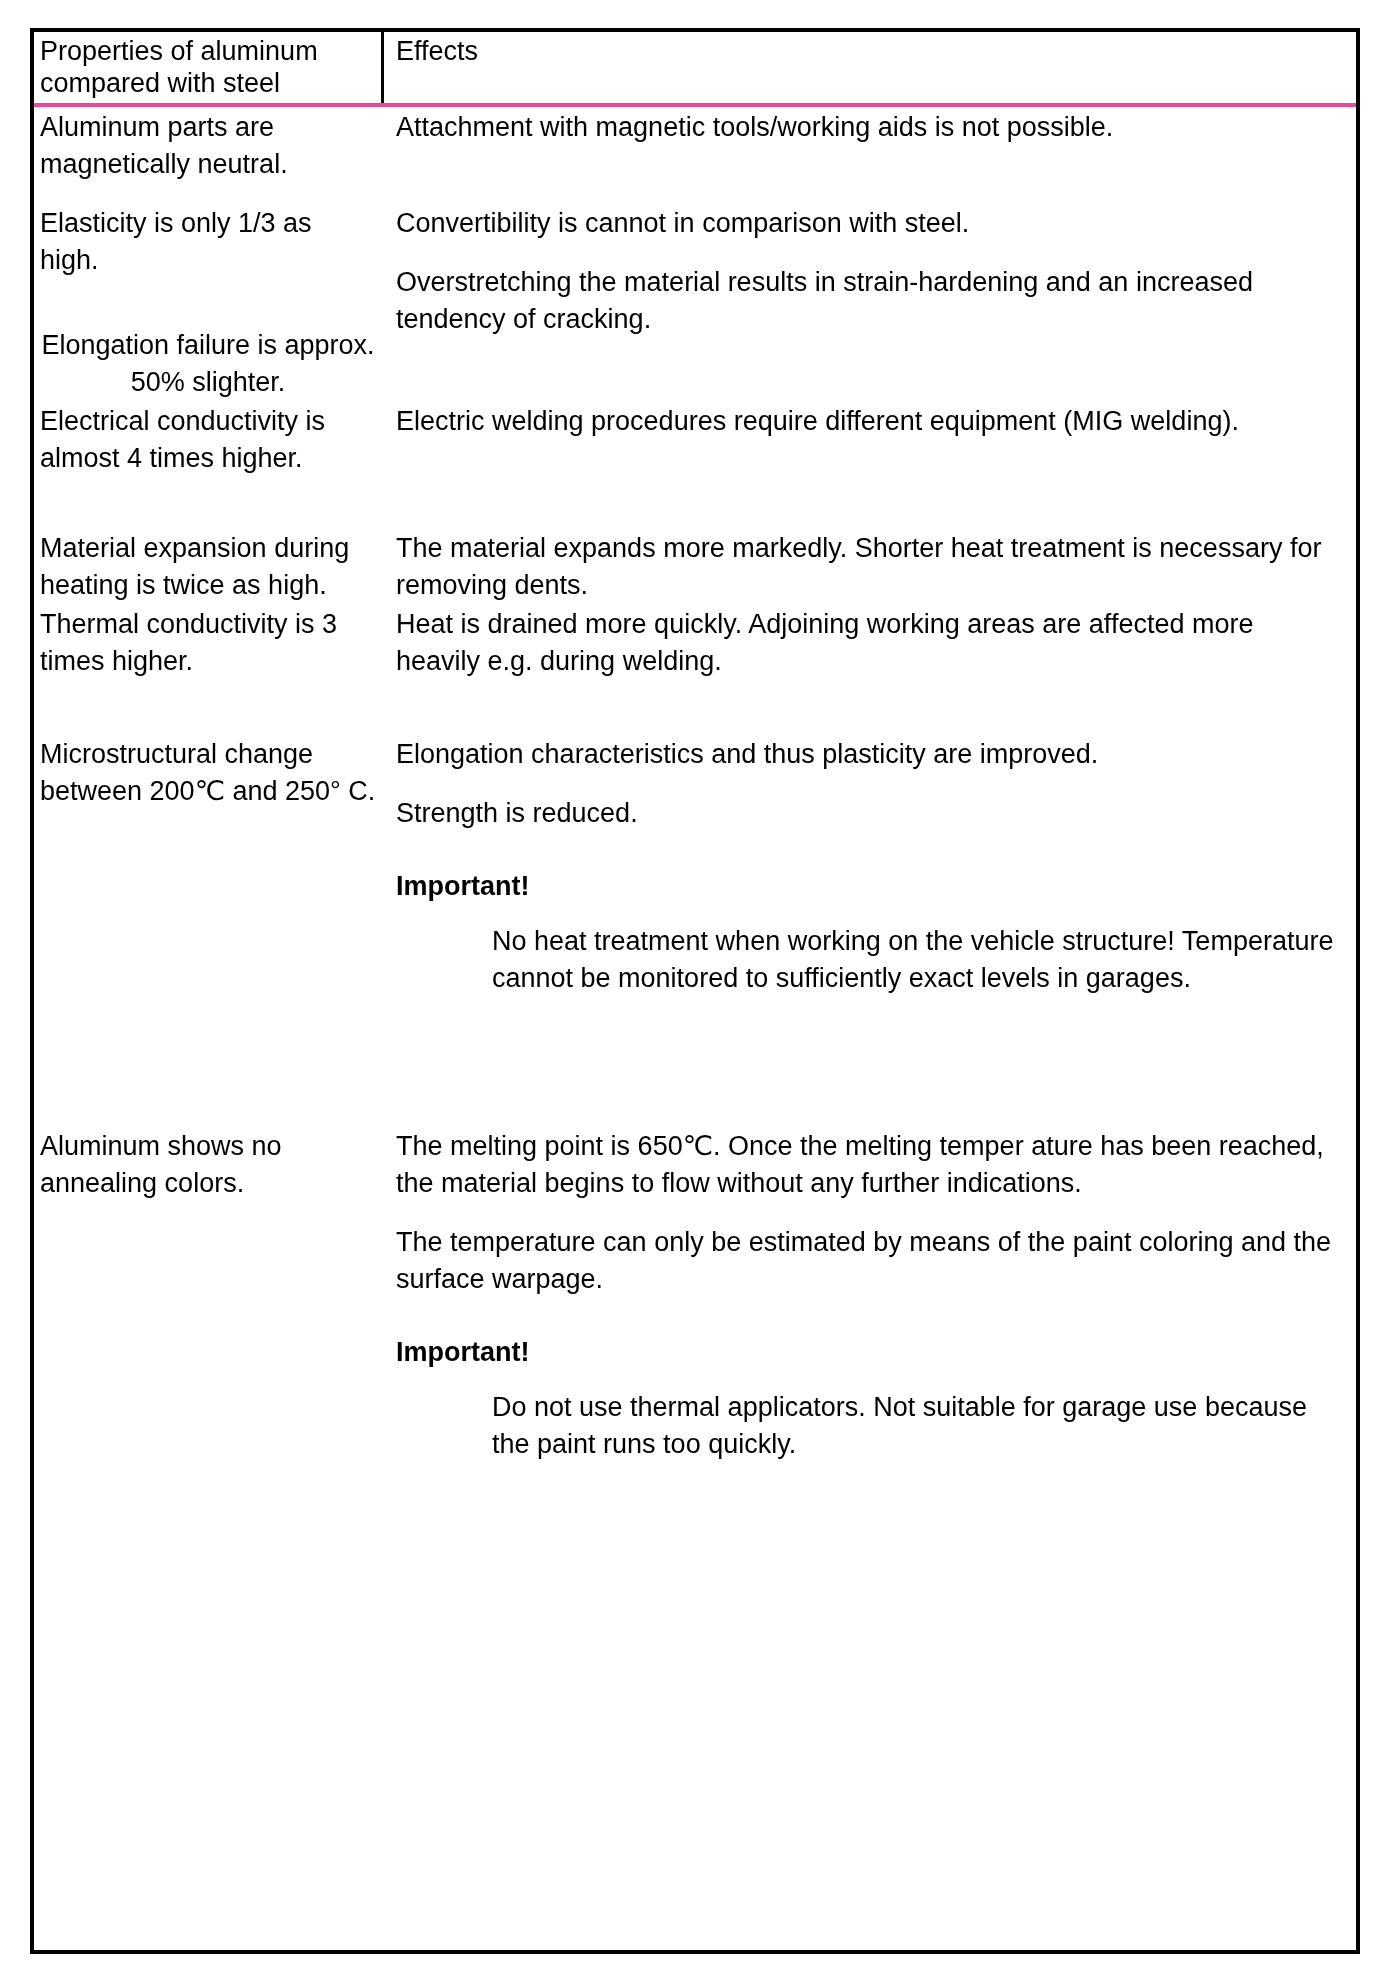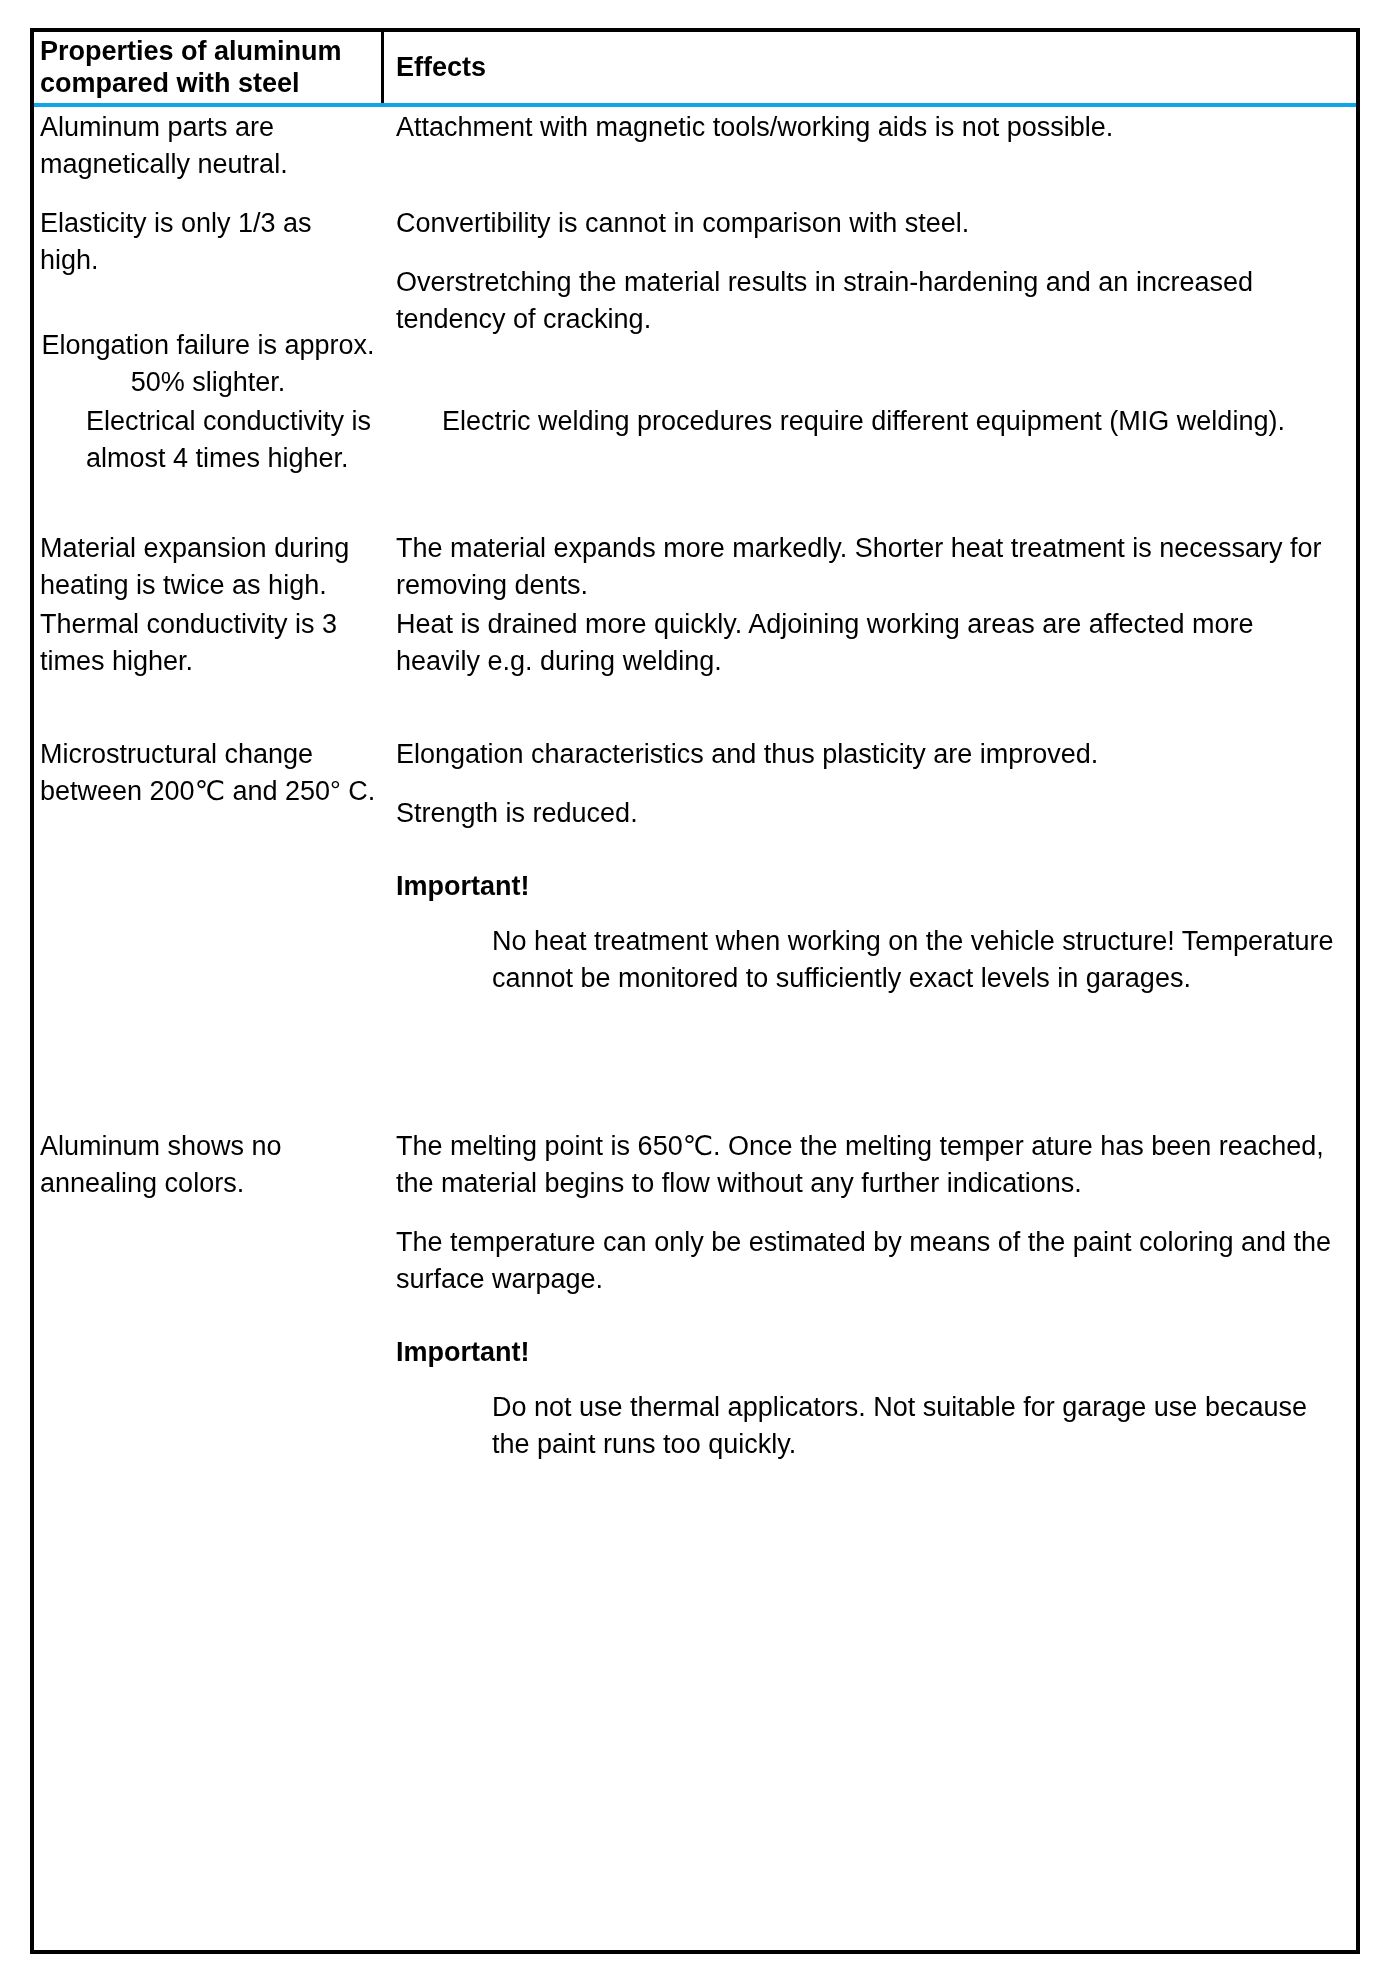--- a/index.html
+++ b/index.html
@@ -27,25 +27,24 @@
     width: 1330px;
     height: 1926px;
     box-sizing: border-box;
     border: 4px solid #000000;
     display: flex;
     flex-direction: column;
     background: #ffffff;
   }
   .header-row {
     display: flex;
-    border-bottom: 4px solid #0ea5e9;
-    font-weight: bold;
+    border-bottom: 4px solid #ec4899;
+    font-weight: normal;
     font-size: 27px;
     line-height: 32px;
-    align-items: center;
   }
   .hcell { box-sizing: border-box; padding: 3px 6px 4px 6px; }
   .hcell.left {
     width: 350px;
     border-right: 3px solid #000000;
   }
   .hcell.right {
     flex: 1;
     padding-left: 12px;
   }
@@ -58,21 +57,21 @@
   .cell.prop {
     width: 350px;
     padding: 2px 8px 0 6px;
   }
   .cell.eff {
     flex: 1;
     padding: 2px 20px 0 12px;
   }
   .row.r1 { min-height: 96px; }
   .row.r2 { min-height: 182px; }
-  .row.r3 { min-height: 127px; padding-left: 46px; }
+  .row.r3 { min-height: 127px; }
   .row.r4 { min-height: 76px; }
   .row.r5 { min-height: 130px; }
   .row.r6 { min-height: 392px; }
   .row.r7 { flex: 1; }
   p.para {
     margin: 0;
   }
   p.para.gap { margin-top: 22px; }
   p.para.gap-lg { margin-top: 48px; text-align: center; }
   p.para.important-label {

